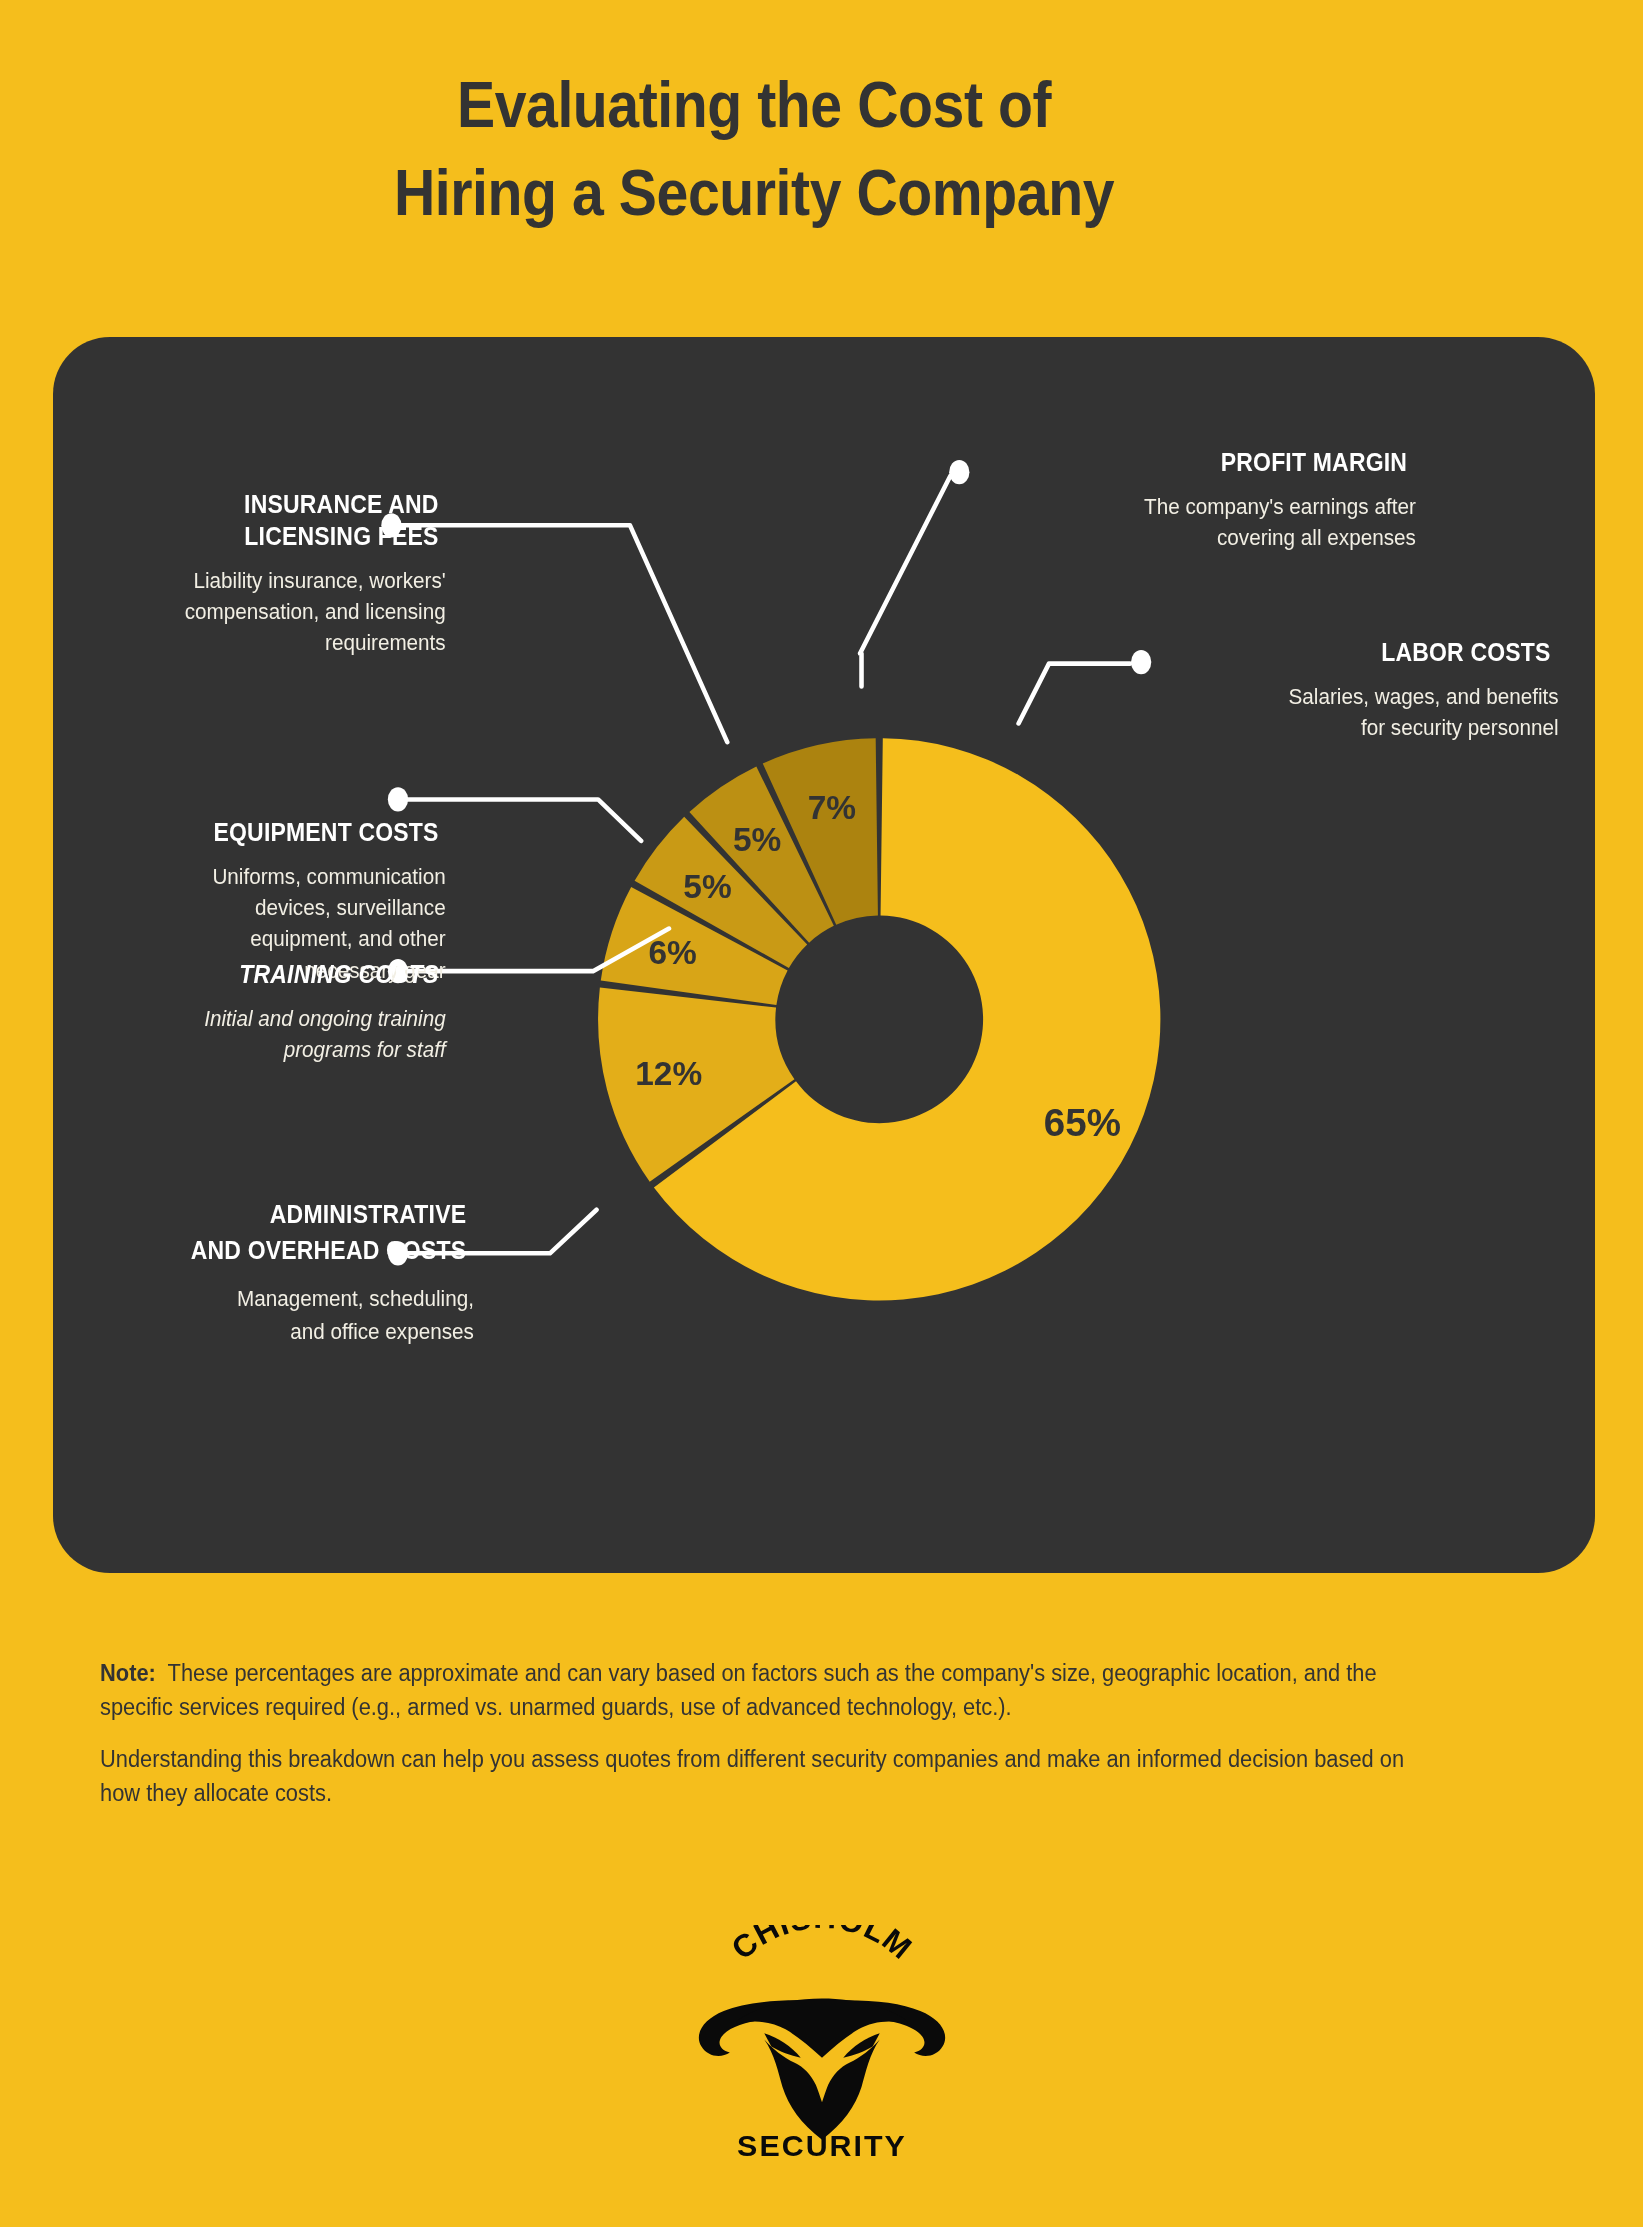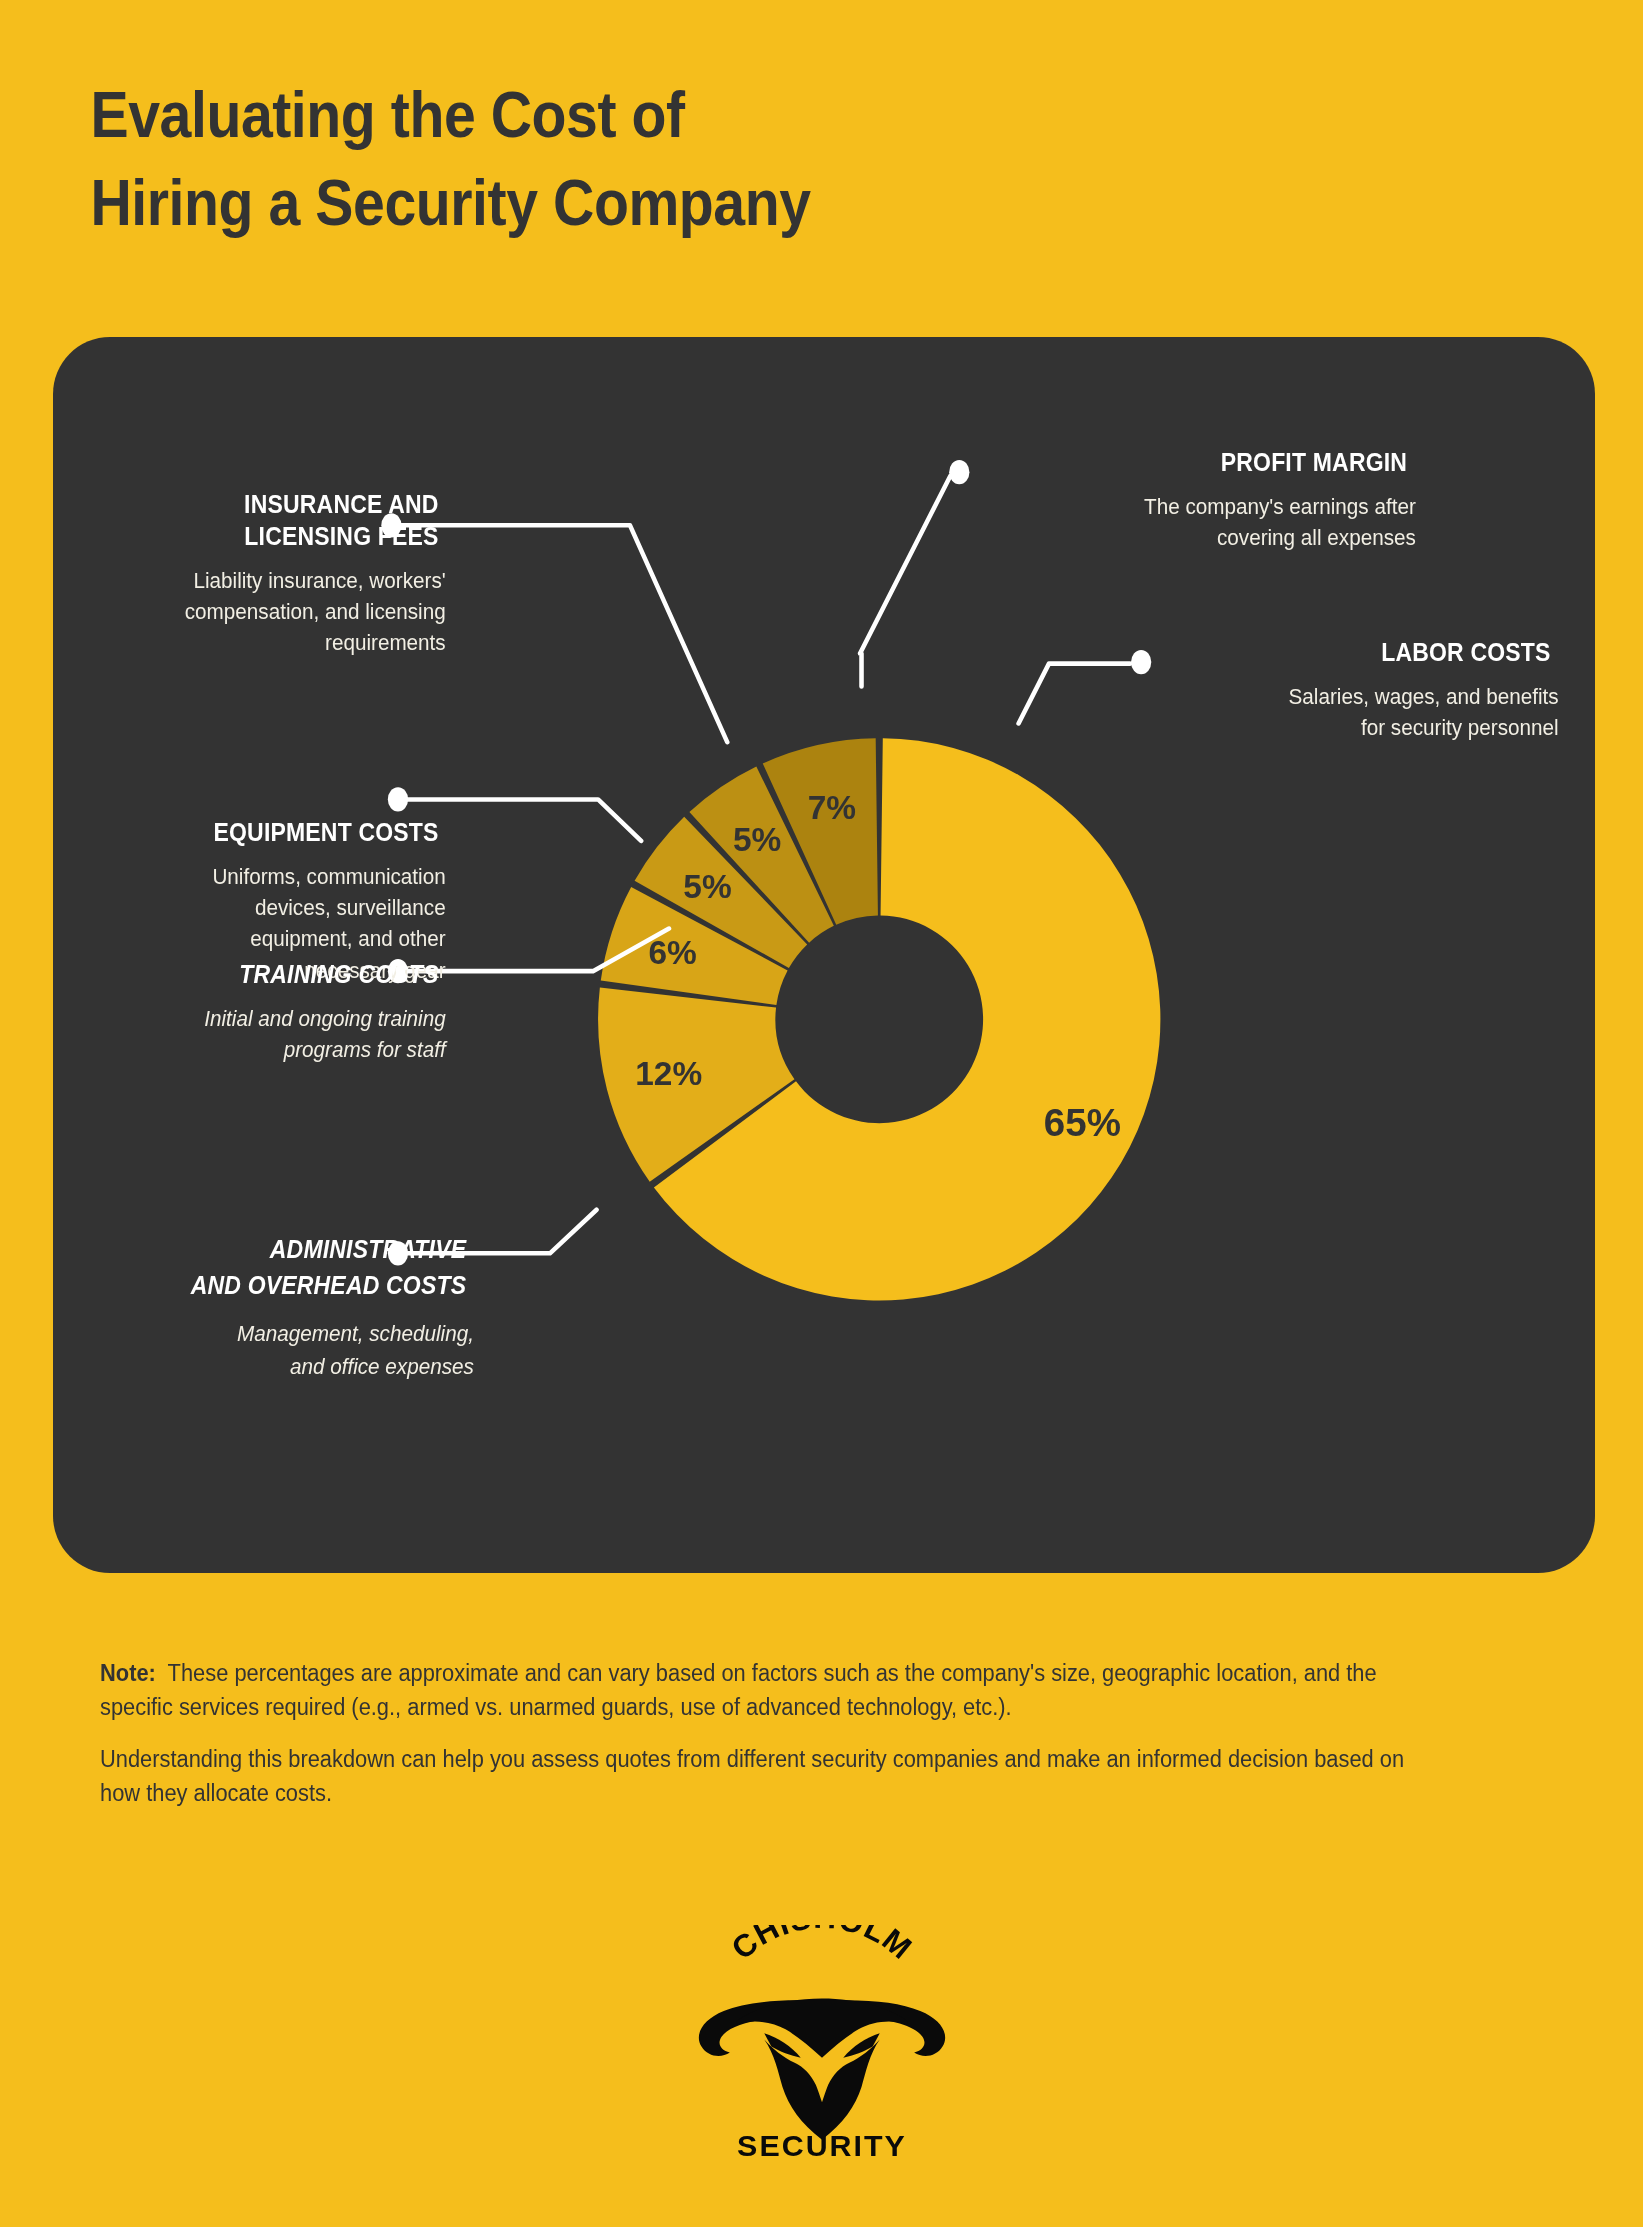--- a/index.html
+++ b/index.html
@@ -5,21 +5,22 @@
   html,body{margin:0;padding:0;}
   body{
     width:1644px;height:2227px;
     background:#F5BE1C;
     font-family:"Liberation Sans", sans-serif;
     position:relative;
     overflow:hidden;
   }
   
   #title-block{
-    position:absolute;left:0;top:71px;width:1508px;
+    position:absolute;left:0;top:61px;width:1508px;
+    text-align:center;
   }
   #title-block .tline{
     display:block;
     color:#333333;
     font-family:"Liberation Sans", sans-serif;
     font-weight:bold;
     font-size:65px;
     line-height:1.35;
     letter-spacing:-0.5px;
     transform:scaleX(0.88);
@@ -158,21 +159,21 @@
 equipment, and other
 necessary gear</div>
 </div>
 
 <div class="label-block" style="left:112px;top:958px;width:355px;font-style:italic;">
   <div class="label-title">TRAINING COSTS</div>
   <div class="label-desc">Initial and ongoing training
 programs for staff</div>
 </div>
 
-<div class="label-block" style="left:112px;top:1231px;width:385px;font-style:italic;">
+<div class="label-block" style="left:112px;top:1196px;width:385px;">
   <div class="label-title" style="line-height:1.45">ADMINISTRATIVE
 AND OVERHEAD COSTS</div>
   <div class="label-desc" style="line-height:1.52">Management, scheduling,
 and office expenses</div>
 </div>
 
 <div id="note-block">
   <p class="note-para"><span class="note-lead">Note:</span>&nbsp; <span>These percentages are approximate and can vary based on factors such as the company's size, geographic location, and the specific services required (e.g., armed vs. unarmed guards, use of advanced technology, etc.).</span></p>
   <p class="note-para">Understanding this breakdown can help you assess quotes from different security companies and make an informed decision based on how they allocate costs.</p>
 </div>

